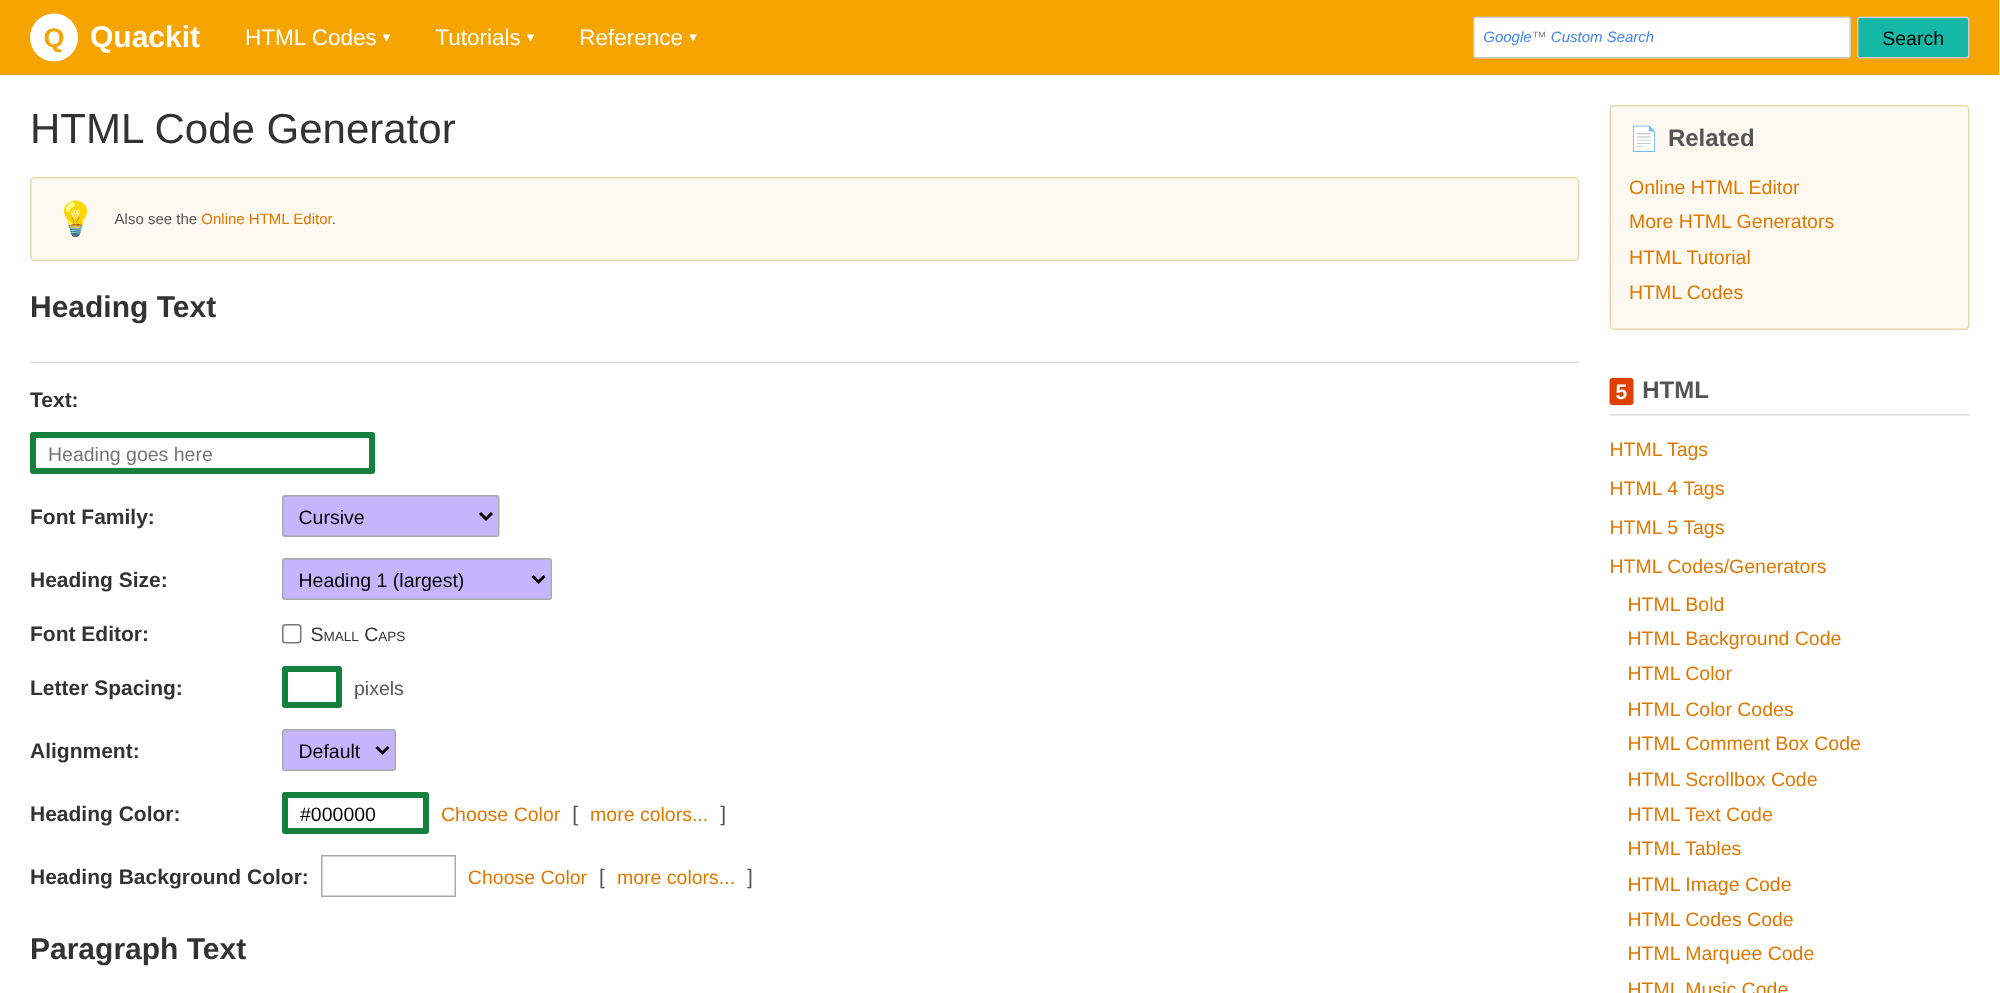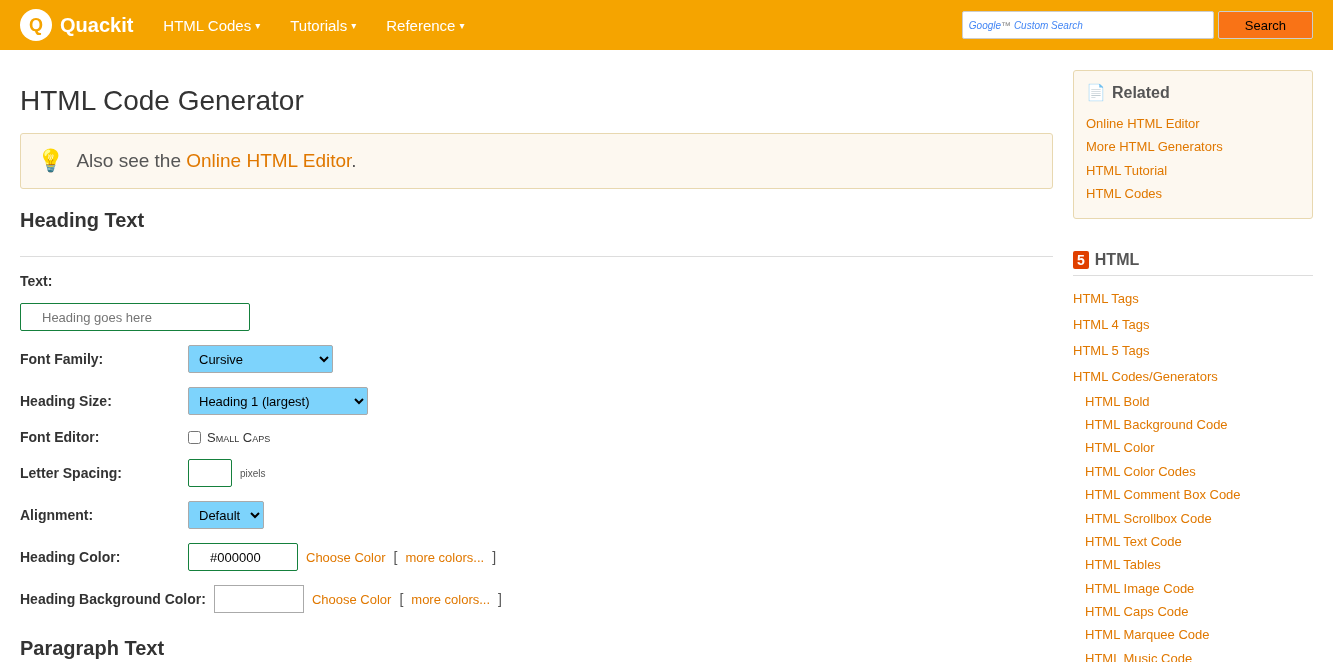--- a/index.html
+++ b/index.html
@@ -61,23 +61,23 @@
       color: #888;
       margin-right: 4px;
       white-space: nowrap;
     }
     .google-custom-search span { color: #4285F4; font-style: italic; }
     .search-field {
       border: none; outline: none;
       width: 120px; font-size: 13px;
     }
     .search-btn {
-      background: #f97316;
+      background: #14b8a6;
       border: 1px solid #ccc;
-      padding: 3px 26px;
+      padding: 3px 16px;
       border-radius: 2px;
       cursor: pointer;
       font-size: 13px;
       height: 28px;
     }
 
     
     #main {
       display: flex;
       max-width: 1333px;
@@ -90,38 +90,37 @@
     #content {
       flex: 1;
       min-width: 0;
     }
 
     .page-title {
       font-size: 28px;
       font-weight: 300;
       color: #333;
       margin-bottom: 16px;
-      margin-top: 15px;
     }
 
     .info-box {
       background: #fdf8f0;
       border: 1px solid #e8d8b0;
       border-radius: 3px;
       padding: 14px 16px;
       display: flex;
       align-items: center;
       gap: 12px;
       margin-bottom: 20px;
     }
     .bulb-icon {
       font-size: 22px;
       color: #ccc;
     }
-    .info-text { font-size: 19px; color: #555; }
+    .info-text { font-size: 10px; color: #555; }
     .info-link { color: #e07800; text-decoration: none; }
 
     
     .section {
       margin-bottom: 24px;
     }
     .section-title {
       font-size: 20px;
       font-weight: 600;
       color: #333;
@@ -136,51 +135,51 @@
       align-items: center;
       margin-bottom: 14px;
       gap: 8px;
     }
     .form-label {
       font-weight: bold;
       min-width: 160px;
       font-size: 14px;
     }
     .text-input {
-      border: 1px solid #15803d;
-      padding: 4px 21px;
+      border: 4px solid #15803d;
+      padding: 4px 8px;
       border-radius: 2px;
       font-size: 13px;
       height: 28px;
     }
     .text-input-wide {
       width: 220px;
     }
     .text-input-color {
-      width: 110px;
+      width: 98px;
     }
     .text-input-spacing {
       width: 40px;
     }
     select.form-select {
       border: 1px solid #aaa;
       padding: 3px 6px;
       border-radius: 2px;
       font-size: 13px;
       height: 28px;
-      background: #7dd3fc;
+      background: #c4b5fd;
       cursor: pointer;
     }
     .checkbox-label {
       display: flex; align-items: center; gap: 6px;
       font-variant: small-caps;
       font-size: 13px;
       justify-content: flex-end;
     }
-    .pixels-text { font-size: 10px; color: #555; }
+    .pixels-text { font-size: 13px; color: #555; }
     .color-link {
       color: #e07800;
       text-decoration: none;
       cursor: pointer;
       font-size: 13px;
     }
     .more-colors {
       color: #e07800;
       font-size: 13px;
     }
@@ -421,19 +420,19 @@
       <a class="sidebar-main-link">HTML Codes/Generators</a>
       <a class="sidebar-sub-link">HTML Bold</a>
       <a class="sidebar-sub-link">HTML Background Code</a>
       <a class="sidebar-sub-link">HTML Color</a>
       <a class="sidebar-sub-link">HTML Color Codes</a>
       <a class="sidebar-sub-link">HTML Comment Box Code</a>
       <a class="sidebar-sub-link">HTML Scrollbox Code</a>
       <a class="sidebar-sub-link">HTML Text Code</a>
       <a class="sidebar-sub-link">HTML Tables</a>
       <a class="sidebar-sub-link">HTML Image Code</a>
-      <a class="sidebar-sub-link">HTML Caps Code</a>
+      <a class="sidebar-sub-link">HTML Codes Code</a>
       <a class="sidebar-sub-link">HTML Marquee Code</a>
       <a class="sidebar-sub-link">HTML Music Code</a>
 
     </div>
   </div>
 </div>
 
 </body></html>

